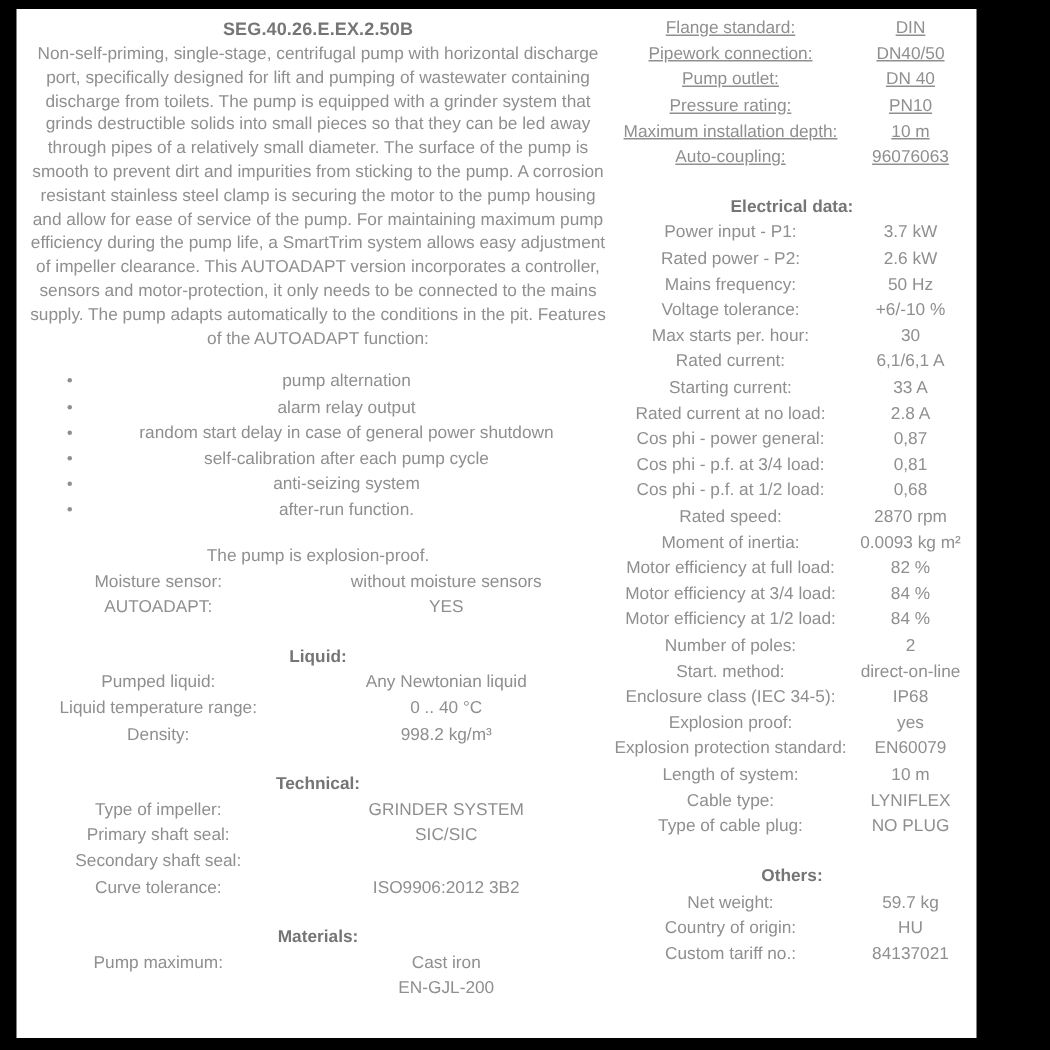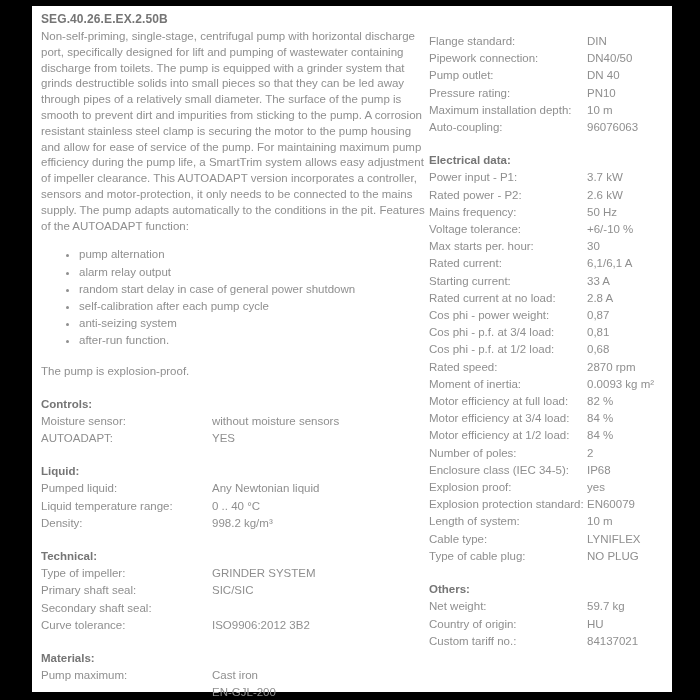--- a/index.html
+++ b/index.html
@@ -11,22 +11,23 @@
   *{margin:0;padding:0;box-sizing:border-box;}
   html,body{width:700px;height:700px;overflow:hidden;}
   body{
     background:var(--bg);
     font-family:"Liberation Sans","DejaVu Sans",sans-serif;
     color:var(--text);
     position:relative;
   }
   .canvas{position:absolute;left:0;top:0;width:700px;height:700px;background:var(--bg);}
   .page{
-    position:absolute;left:32px;top:6px;width:640px;height:686px;
+    position:absolute;left:11px;top:6px;width:640px;height:686px;
     background:var(--page);
+    text-align:center;
   }
   .col{position:absolute;top:5px;font-size:11.5px;}
   .col-left{left:9px;width:384px;}
   .col-right{left:397px;width:240px;}
   .title{
     font-size:12px;font-weight:bold;color:var(--heading);
     line-height:17px;letter-spacing:0.1px;
   }
   .description{
     line-height:15.8px;
@@ -42,21 +43,21 @@
   .section-heading{
     font-weight:bold;color:var(--heading);
     margin-top:16px;line-height:17.2px;
   }
   .rows{}
   .row{display:flex;align-items:flex-start;line-height:17.2px;}
   .row-label{flex:0 0 auto;}
   .col-left .row-label{width:171px;}
   .col-right .row-label{width:158px;}
   .row-value{flex:1 1 auto;white-space:pre-line;}
-  .col-right .group-first{margin-top:22px;}
+  .col-right .group-first{margin-top:0;text-decoration:underline;}
 </style>
 </head>
 <body>
 
 <div class="canvas">
   <div class="page">
 
     <div class="col col-left">
       <div class="title">SEG.40.26.E.EX.2.50B</div>
       <div class="description">Non-self-priming, single-stage, centrifugal pump with horizontal discharge port, specifically designed for lift and pumping of wastewater containing discharge from toilets. The pump is equipped with a grinder system that grinds destructible solids into small pieces so that they can be led away through pipes of a relatively small diameter. The surface of the pump is smooth to prevent dirt and impurities from sticking to the pump. A corrosion resistant stainless steel clamp is securing the motor to the pump housing and allow for ease of service of the pump. For maintaining maximum pump efficiency during the pump life, a SmartTrim system allows easy adjustment of impeller clearance. This AUTOADAPT version incorporates a controller, sensors and motor-protection, it only needs to be connected to the mains supply. The pump adapts automatically to the conditions in the pit. Features of the AUTOADAPT function:</div>
@@ -72,21 +73,20 @@
           <li>self-calibration after each pump cycle</li>
 
           <li>anti-seizing system</li>
 
           <li>after-run function.</li>
         </ul>
 
       <div class="note">The pump is explosion-proof.</div>
 
       <div class="section">
-        <div class="section-heading">Controls:</div>
         <div class="rows">
 
             <div class="row">
               <span class="row-label">Moisture sensor:</span>
               <span class="row-value">without moisture sensors</span>
             </div>
 
             <div class="row">
               <span class="row-label">AUTOADAPT:</span>
               <span class="row-value">YES</span>
@@ -230,21 +230,21 @@
               <span class="row-label">Starting current:</span>
               <span class="row-value">33 A</span>
             </div>
 
             <div class="row">
               <span class="row-label">Rated current at no load:</span>
               <span class="row-value">2.8 A</span>
             </div>
 
             <div class="row">
-              <span class="row-label">Cos phi - power weight:</span>
+              <span class="row-label">Cos phi - power general:</span>
               <span class="row-value">0,87</span>
             </div>
 
             <div class="row">
               <span class="row-label">Cos phi - p.f. at 3/4 load:</span>
               <span class="row-value">0,81</span>
             </div>
 
             <div class="row">
               <span class="row-label">Cos phi - p.f. at 1/2 load:</span>
@@ -274,20 +274,24 @@
             <div class="row">
               <span class="row-label">Motor efficiency at 1/2 load:</span>
               <span class="row-value">84 %</span>
             </div>
 
             <div class="row">
               <span class="row-label">Number of poles:</span>
               <span class="row-value">2</span>
             </div>
 
+            <div class="row">
+              <span class="row-label">Start. method:</span>
+              <span class="row-value">direct-on-line</span>
+            </div>
 
             <div class="row">
               <span class="row-label">Enclosure class (IEC 34-5):</span>
               <span class="row-value">IP68</span>
             </div>
 
 
             <div class="row">
               <span class="row-label">Explosion proof:</span>
               <span class="row-value">yes</span>

